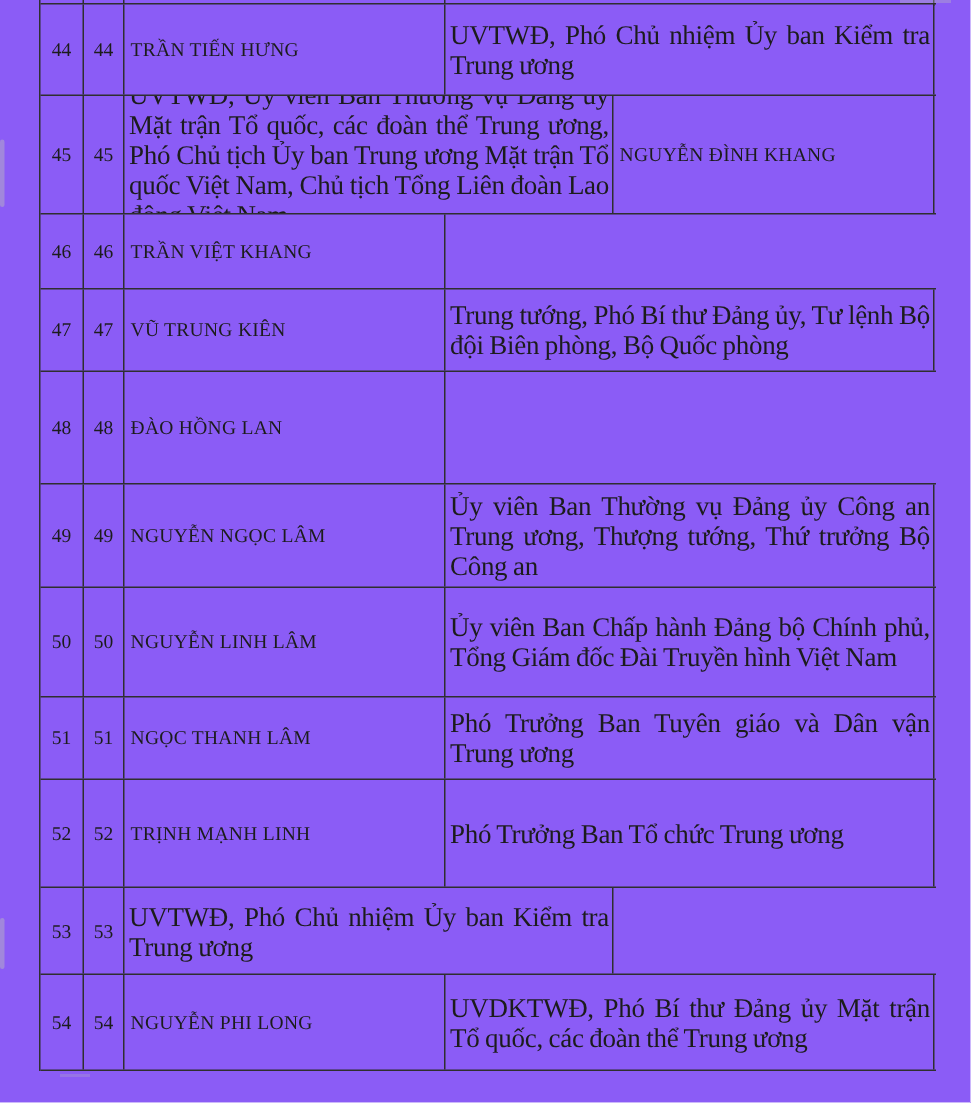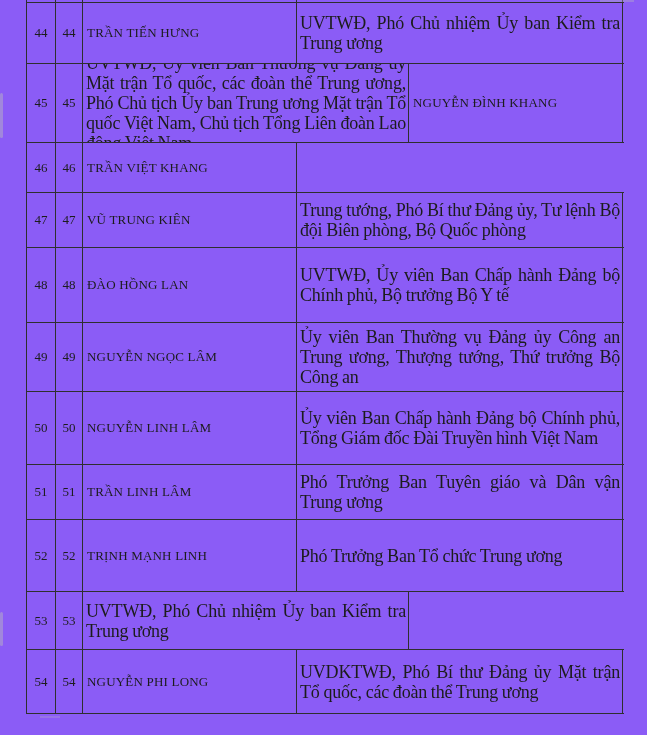--- a/index.html
+++ b/index.html
@@ -111,23 +111,20 @@
       <div class="cell c-name">VŨ TRUNG KIÊN</div>
       <div class="cell c-pos">
           <div class="pos-text">Trung tướng, Phó Bí thư Đảng ủy, Tư lệnh Bộ đội Biên phòng, Bộ Quốc phòng</div>
         </div>
     </div>
 
     <div class="t-row" style="height:75px">
       <div class="cell c-no">48</div>
       <div class="cell c-no2">48</div>
       <div class="cell c-name">ĐÀO HỒNG LAN</div>
-      <div class="cell c-pos">
-          <div class="pos-text">UVTWĐ, Ủy viên Ban Chấp hành Đảng bộ Chính phủ, Bộ trưởng Bộ Y tế</div>
-        </div>
     </div>
 
     <div class="t-row" style="height:69px">
       <div class="cell c-no">49</div>
       <div class="cell c-no2">49</div>
       <div class="cell c-name">NGUYỄN NGỌC LÂM</div>
       <div class="cell c-pos">
           <div class="pos-text">Ủy viên Ban Thường vụ Đảng ủy Công an Trung ương, Thượng tướng, Thứ trưởng Bộ Công an</div>
         </div>
     </div>
@@ -137,21 +134,21 @@
       <div class="cell c-no2">50</div>
       <div class="cell c-name">NGUYỄN LINH LÂM</div>
       <div class="cell c-pos">
           <div class="pos-text">Ủy viên Ban Chấp hành Đảng bộ Chính phủ, Tổng Giám đốc Đài Truyền hình Việt Nam</div>
         </div>
     </div>
 
     <div class="t-row" style="height:55px">
       <div class="cell c-no">51</div>
       <div class="cell c-no2">51</div>
-      <div class="cell c-name">TRẦN LINH LÂM</div>
+      <div class="cell c-name">NGỌC THANH LÂM</div>
       <div class="cell c-pos">
           <div class="pos-text">Phó Trưởng Ban Tuyên giáo và Dân vận Trung ương</div>
         </div>
     </div>
 
     <div class="t-row" style="height:72px">
       <div class="cell c-no">52</div>
       <div class="cell c-no2">52</div>
       <div class="cell c-name">TRỊNH MẠNH LINH</div>
       <div class="cell c-pos">

